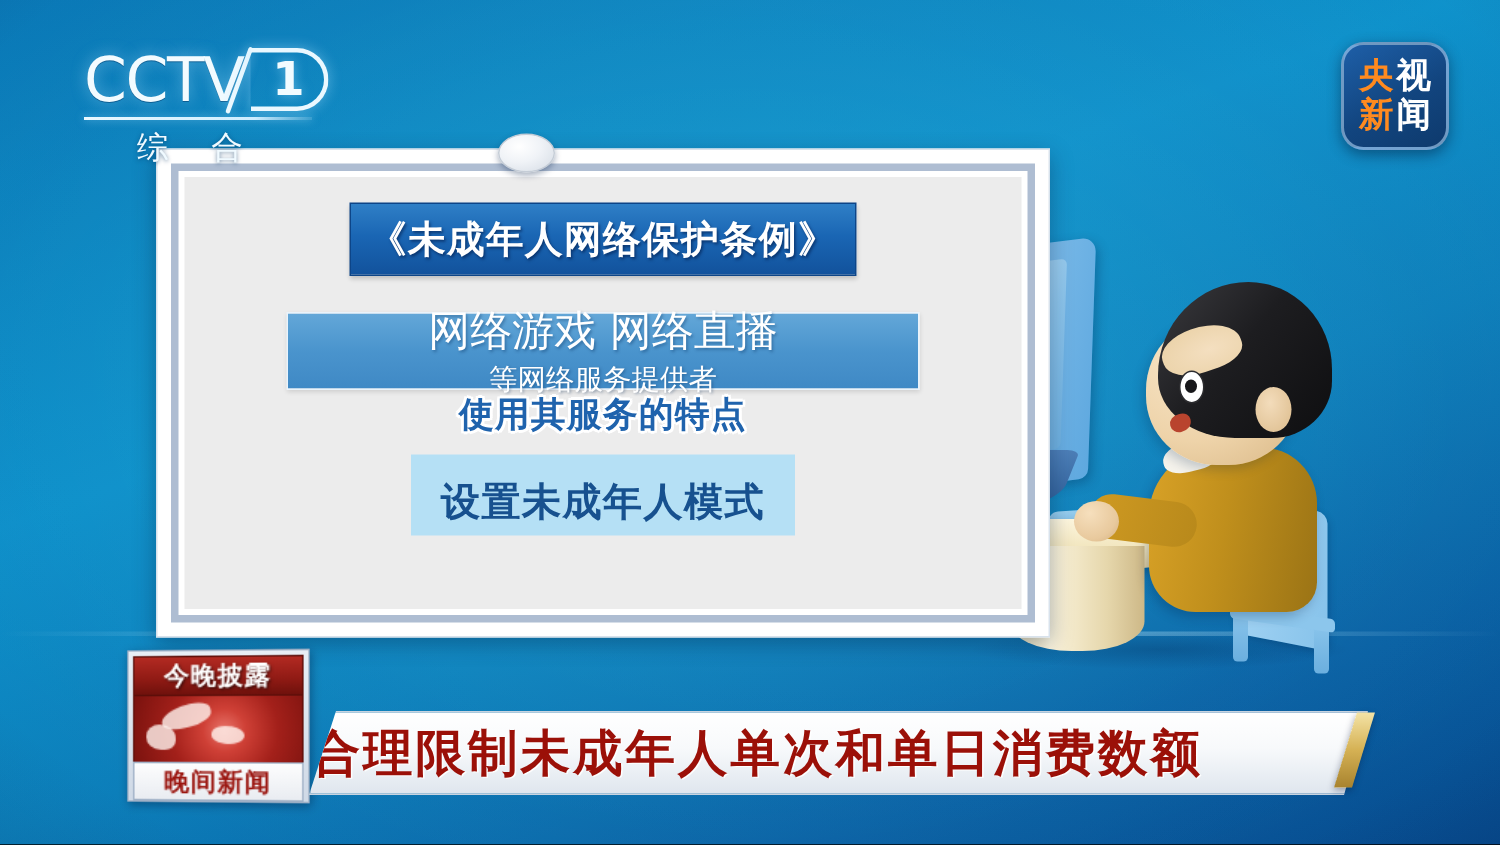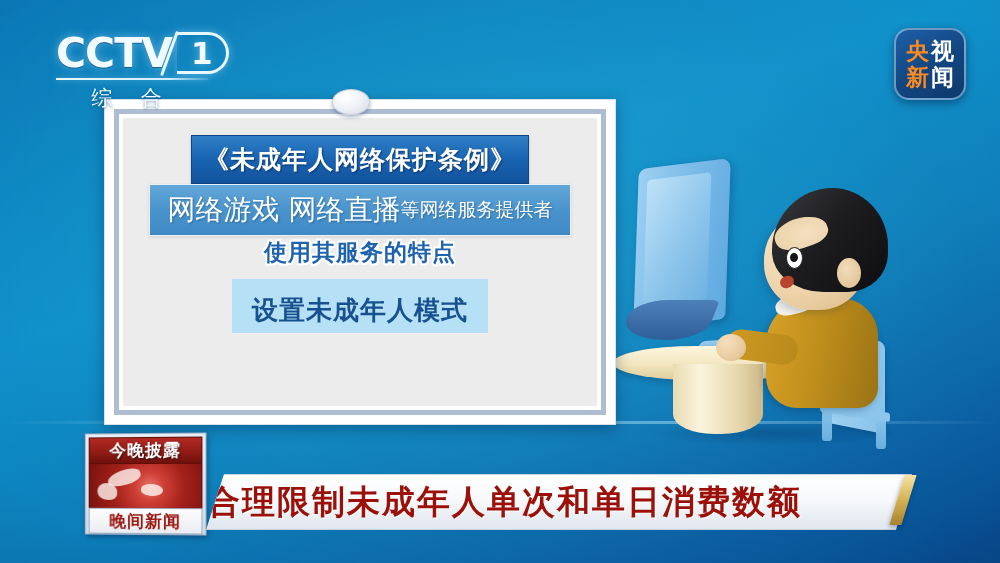--- a/index.html
+++ b/index.html
@@ -28,21 +28,21 @@
     position: absolute; left: 56px; top: 30px;
     width: 175px; height: 78px;
     z-index: 30;
   }
   .cctv-row {
     display: flex; align-items: center;
     height: 46px;
   }
   .cctv-text {
     font-family: "DejaVu Sans", "Liberation Sans", sans-serif;
-    font-weight: 700;
+    font-weight: 400;
     font-size: 41px;
     letter-spacing: -1px;
     color: #f2fbff;
     text-shadow: 0 1px 0 rgba(0,60,110,0.55), 0 0 10px rgba(180,230,255,0.5);
     line-height: 46px;
   }
   .cctv-one-wrap {
     position: relative;
     margin-left: 5px;
     width: 52px; height: 42px;
@@ -107,21 +107,21 @@
     position: absolute; left: 332px; top: 89px;
     width: 36px; height: 24px;
     border-radius: 50%;
     background: radial-gradient(ellipse at 36% 32%, #ffffff 0%, #f0f3f7 45%, #d4dbe4 100%);
     border: 1px solid #c4ccd6;
     box-shadow: 0 2px 4px rgba(0,30,70,0.35);
     z-index: 14;
   }
   .card {
     position: absolute; left: 104px; top: 99px;
-    width: 512px; height: 326px;
+    width: 596px; height: 326px;
     background: #ffffff;
     border: 1px solid #d8e2ec;
     box-shadow: 0 4px 14px rgba(0,25,60,0.35);
     z-index: 12;
     padding: 9px;
     box-sizing: border-box;
   }
   .card-inner {
     width: 100%; height: 100%;
     border: 5px solid #aebdd2;
@@ -149,25 +149,27 @@
   }
   .doc-title span {
     color: #ffffff;
     font-size: 25px; font-weight: 700;
     letter-spacing: 1px;
     text-shadow: 1px 1px 2px rgba(0,25,70,0.6);
   }
 
   
   .line-providers {
+    margin-top: 24px;
     width: 420px; height: 50px;
     background: linear-gradient(180deg, #63a7d8 0%, #4a94cd 50%, #3f89c5 100%);
     border: 1px solid #e9f3fb;
     display: flex; align-items: center; justify-content: center;
     box-shadow: 0 1px 3px rgba(0,0,0,0.12);
+    flex-direction: column;
   }
   .line-providers .big {
     color: #ffffff; font-size: 28px; font-weight: 400;
     text-shadow: 1px 1px 2px rgba(0,40,85,0.35);
   }
   .line-providers .small {
     color: #ffffff; font-size: 19px; font-weight: 400;
     text-shadow: 1px 1px 2px rgba(0,40,85,0.35);
   }
 

